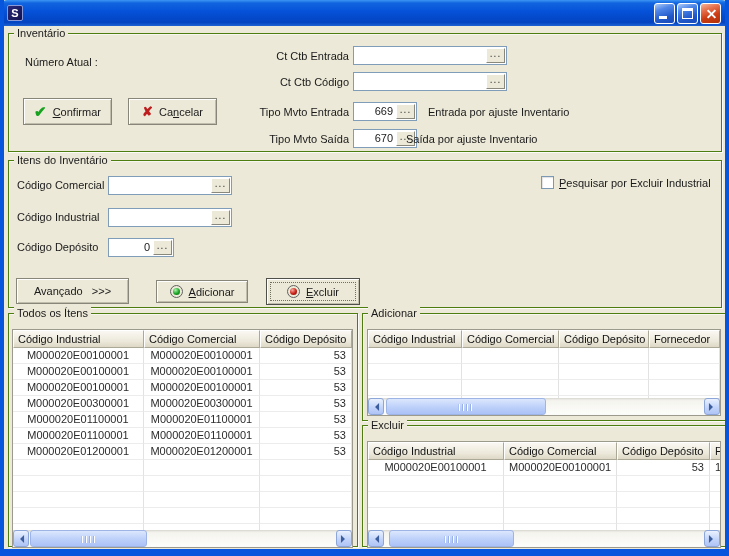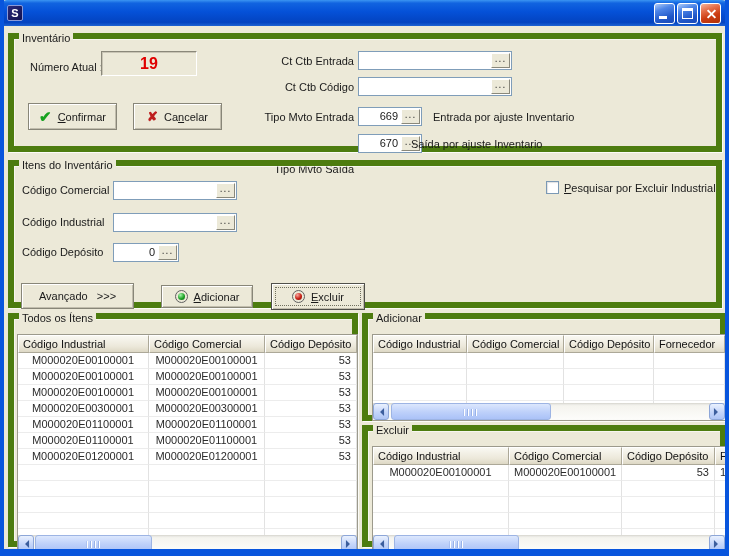--- a/index.html
+++ b/index.html
@@ -17,21 +17,21 @@
        background:linear-gradient(160deg,#AECBF7 0%,#4E86E8 30%,#2057C8 70%,#1A4AB8 100%);}
   .tb-btn.close{background:linear-gradient(160deg,#F5B49A 0%,#E5704B 30%,#CC3C12 62%,#B03208 100%);}
   .glyph-min{position:absolute;left:4px;bottom:4px;width:8px;height:3px;background:#fff;}
   .glyph-max{position:absolute;left:4px;top:4px;width:11px;height:11px;border:1px solid #fff;border-top-width:3px;}
   .glyph-x{position:absolute;left:50%;top:50%;width:11px;height:11px;transform:translate(-50%,-50%);}
   .glyph-x i{position:absolute;left:5px;top:0;width:2px;height:11px;background:#fff;}
   .glyph-x i:first-child{transform:rotate(45deg);} .glyph-x i:last-child{transform:rotate(-45deg);}
 
   .client{position:absolute;left:0;top:26px;width:721px;height:523px;background:#ECE9D8;}
 
-  .groupbox{position:absolute;border:6px solid #4d7c0f;box-shadow:1px 1px 0 rgba(255,255,255,.8), inset 1px 1px 0 rgba(255,255,255,.6);padding-left:13px;}
+  .groupbox{position:absolute;border:1px solid #4d7c0f;box-shadow:1px 1px 0 rgba(255,255,255,.8), inset 1px 1px 0 rgba(255,255,255,.6);padding-left:13px;}
   .gb-label{position:absolute;left:5px;top:-7px;background:#ECE9D8;padding:0 3px;white-space:nowrap;}
 
   .lbl{position:absolute;white-space:nowrap;}
   .r{text-align:right;}
 
   .sunken{position:absolute;background:#ECE9D8;border:1px solid;border-color:#8A887A #FFF #FFF #8A887A;box-shadow:inset 1px 1px 0 #C9C5B5;}
   .big-red{width:100%;height:100%;display:flex;align-items:center;justify-content:center;font-size:16px;font-weight:bold;color:#E00000;}
 
   .xinput{position:absolute;background:#fff;border:1px solid #7F9DB9;}
   .xinput .val{position:absolute;left:3px;right:23px;top:1px;bottom:1px;line-height:15px;white-space:nowrap;overflow:hidden;}
@@ -95,23 +95,20 @@
         </div>
     </div>
   </div>
 
   <div class="client">
 
     <div class="groupbox" style="left:4px;top:7px;width:714px;height:119px;">
       <span class="gb-label">Inventário</span>
 
       <span class="lbl" style="left:16px;top:22px;">Número Atual :</span>
-      <div class="sunken" style="left:87px;top:12px;width:96px;height:25px;">
-        <div class="big-red">19</div>
-      </div>
 
       <span class="lbl r" style="left:236px;top:16px;width:104px;">Ct Ctb Entrada</span>
       <div class="xinput" style="left:344px;top:12px;width:154px;height:19px;">
         <span class="val"></span>
         <span class="browse">...</span>
       </div>
 
       <span class="lbl r" style="left:236px;top:42px;width:104px;">Ct Ctb Código</span>
       <div class="xinput" style="left:344px;top:38px;width:154px;height:19px;">
         <span class="val"></span>
@@ -127,21 +124,21 @@
         <span><span>Ca</span><span class="accel">n</span><span>celar</span></span>
       </div>
 
       <span class="lbl r" style="left:236px;top:72px;width:104px;">Tipo Mvto Entrada</span>
       <div class="xinput num" style="left:344px;top:68px;width:64px;height:19px;">
         <span class="val">669</span>
         <span class="browse">...</span>
       </div>
       <span class="lbl" style="left:419px;top:72px;">Entrada por ajuste Inventario</span>
 
-      <span class="lbl r" style="left:236px;top:99px;width:104px;margin-top:25px;">Tipo Mvto Saída</span>
+      <span class="lbl r" style="left:236px;top:99px;width:104px;">Tipo Mvto Saída</span>
       <div class="xinput num" style="left:344px;top:95px;width:64px;height:19px;">
         <span class="val">670</span>
         <span class="browse">...</span>
       </div>
       <span class="lbl" style="left:397px;top:99px;">Saída por ajuste Inventario</span>
     </div>
 
     <div class="groupbox" style="left:4px;top:134px;width:714px;height:148px;">
       <span class="gb-label">Itens do Inventário</span>
 

